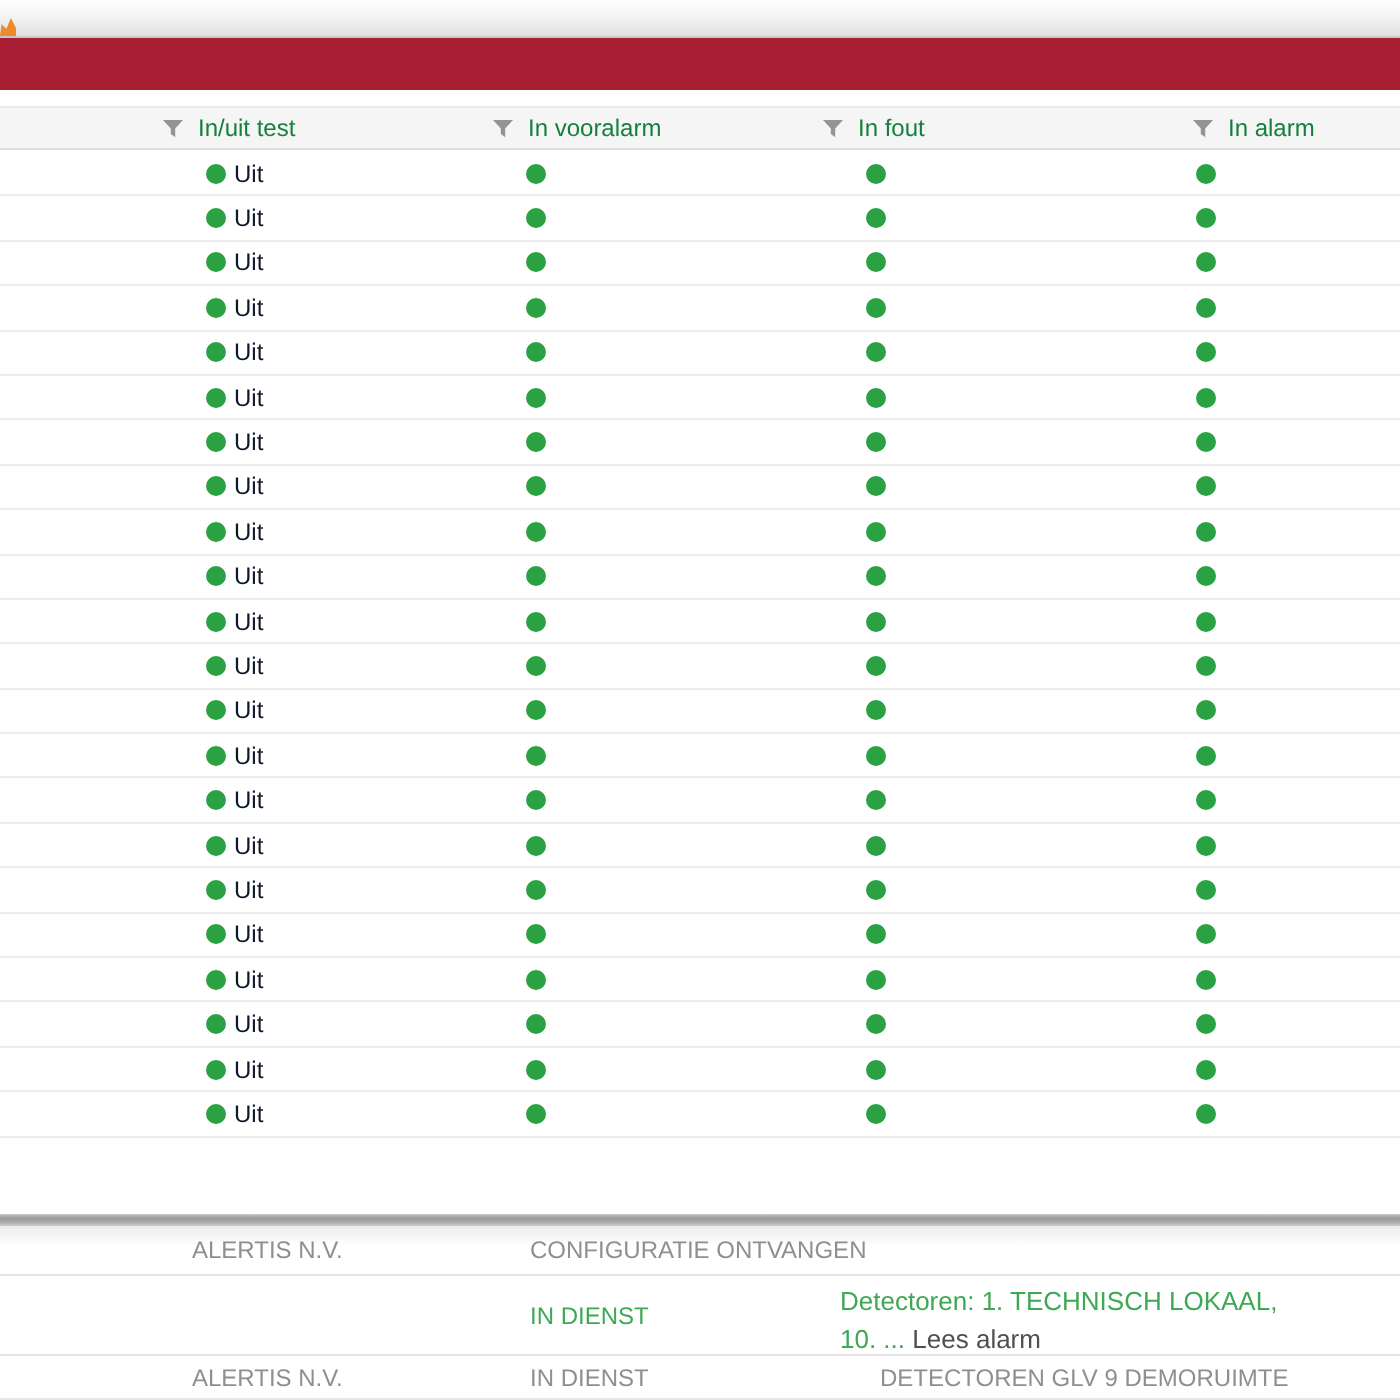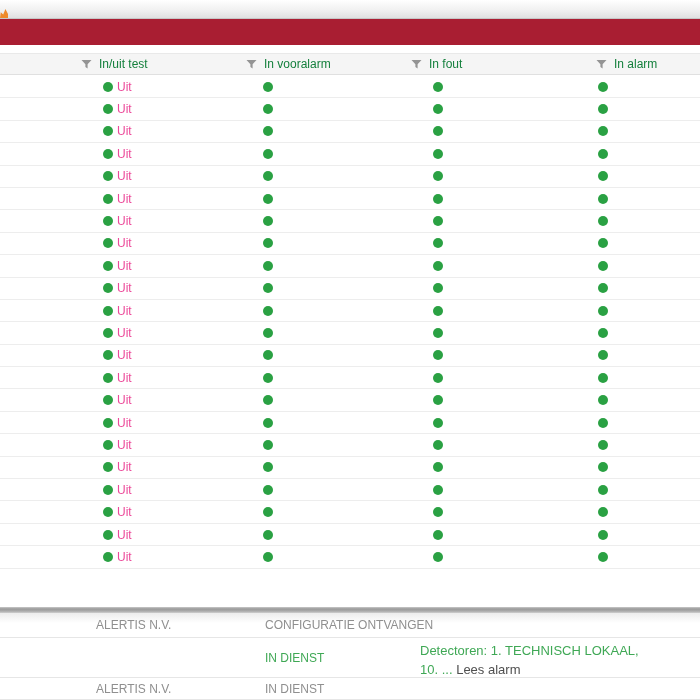--- a/index.html
+++ b/index.html
@@ -43,21 +43,21 @@
     position:absolute;top:50%;transform:translateY(-50%);
     width:10px;height:10px;border-radius:50%;
     background:var(--status-green,#2AA143);
   }
   .dot.c1{left:103px;}
   .dot.c2{left:263px;}
   .dot.c3{left:433px;}
   .dot.c4{left:598px;}
   .uit-label{
     position:absolute;left:117px;top:50%;transform:translateY(-50%);
-    font-size:12px;color:#ec4899;text-align:center;
+    font-size:12px;color:#0f172a;text-align:center;
   }
   
   .panel-divider{
     position:absolute;top:607px;left:0;width:700px;height:6px;
     background:linear-gradient(180deg,#c9c9c9 0,#9a9a9a 2px,#a9a9a9 4px,#cfcfcf 6px);
   }
   
   .events{position:absolute;top:613px;left:0;width:700px;}
   .event-row{
     position:relative;border-bottom:1px solid #e6e6e6;background:#ffffff;
@@ -286,14 +286,15 @@
     <span class="cell-status green">IN DIENST</span>
     <span class="detail-block">
       <span class="green">Detectoren: 1. TECHNISCH LOKAAL,</span><br>
       <span class="green">10. ...</span>
       <span class="read-more">Lees alarm</span>
     </span>
   </div>
   <div class="event-row h21">
     <span class="cell-company">ALERTIS N.V.</span>
     <span class="cell-status">IN DIENST</span>
+    <span class="cell-detail">DETECTOREN GLV 9 DEMORUIMTE</span>
   </div>
 </div>
 
 </body></html>

